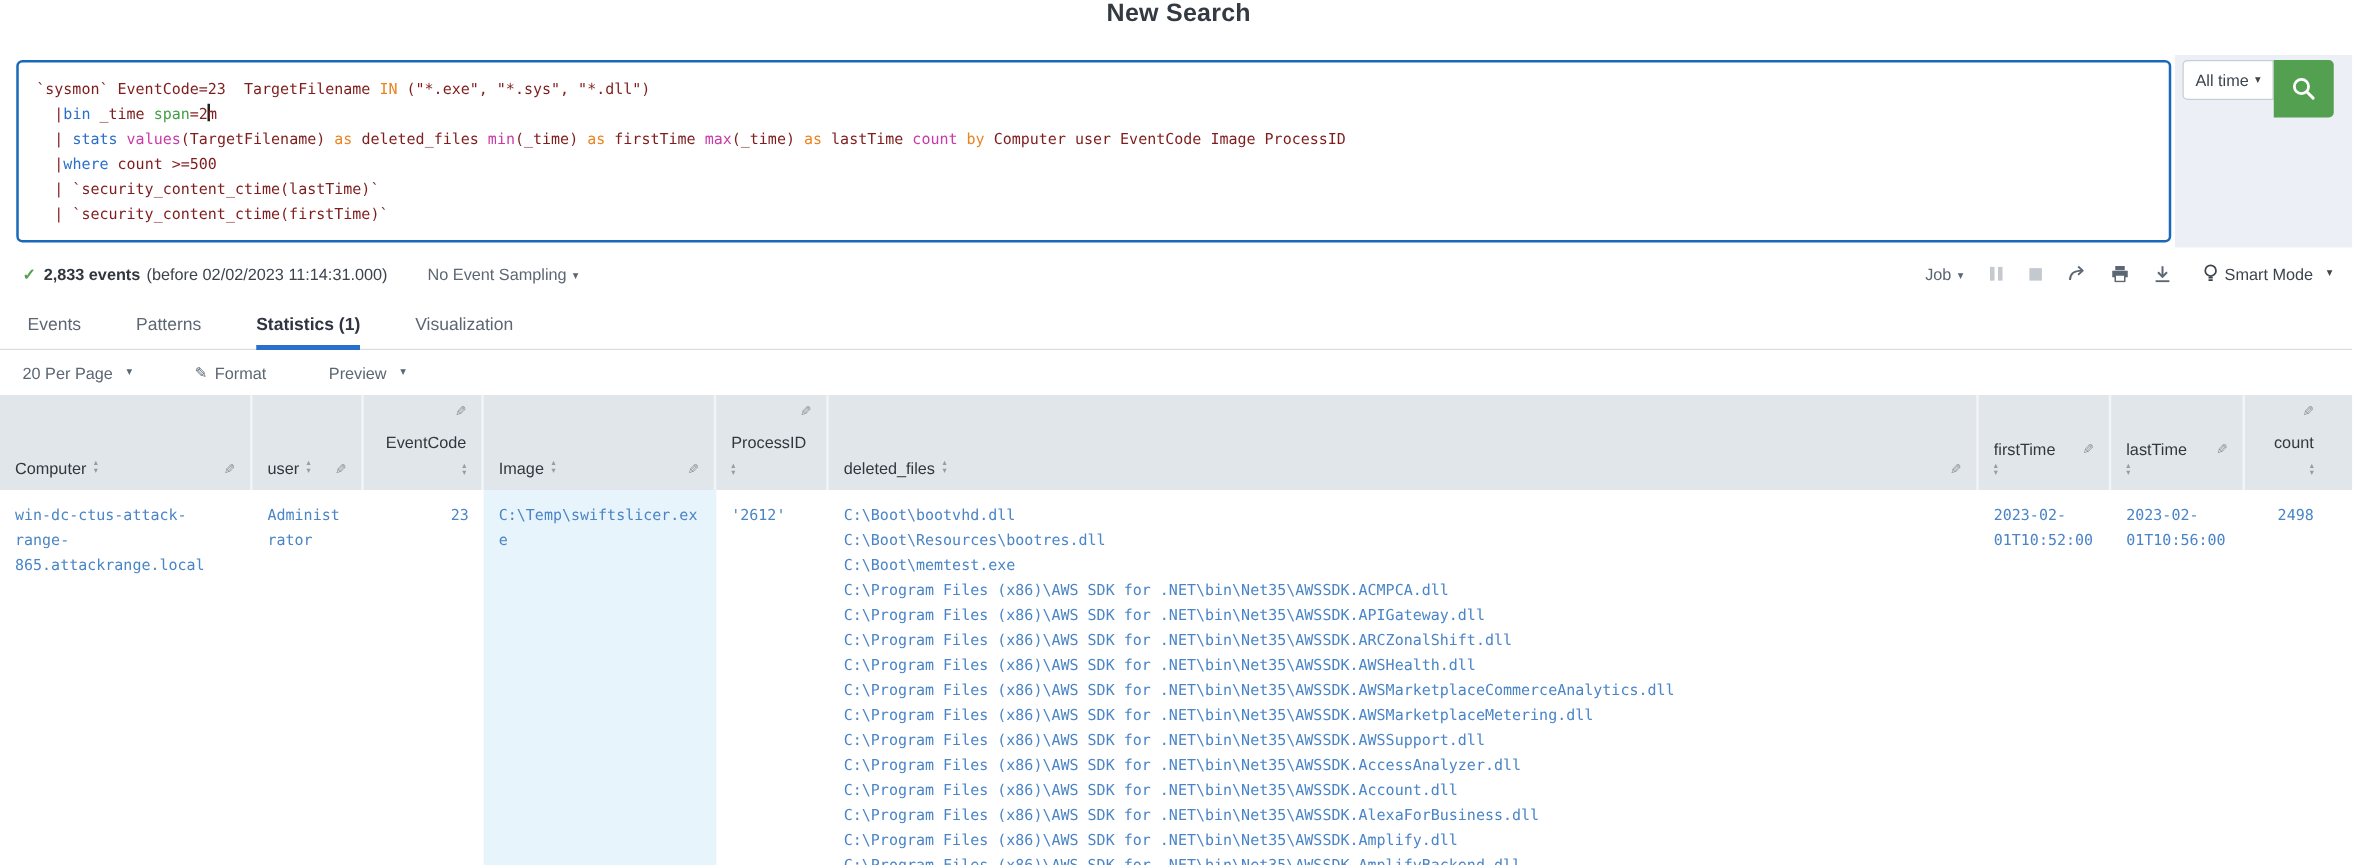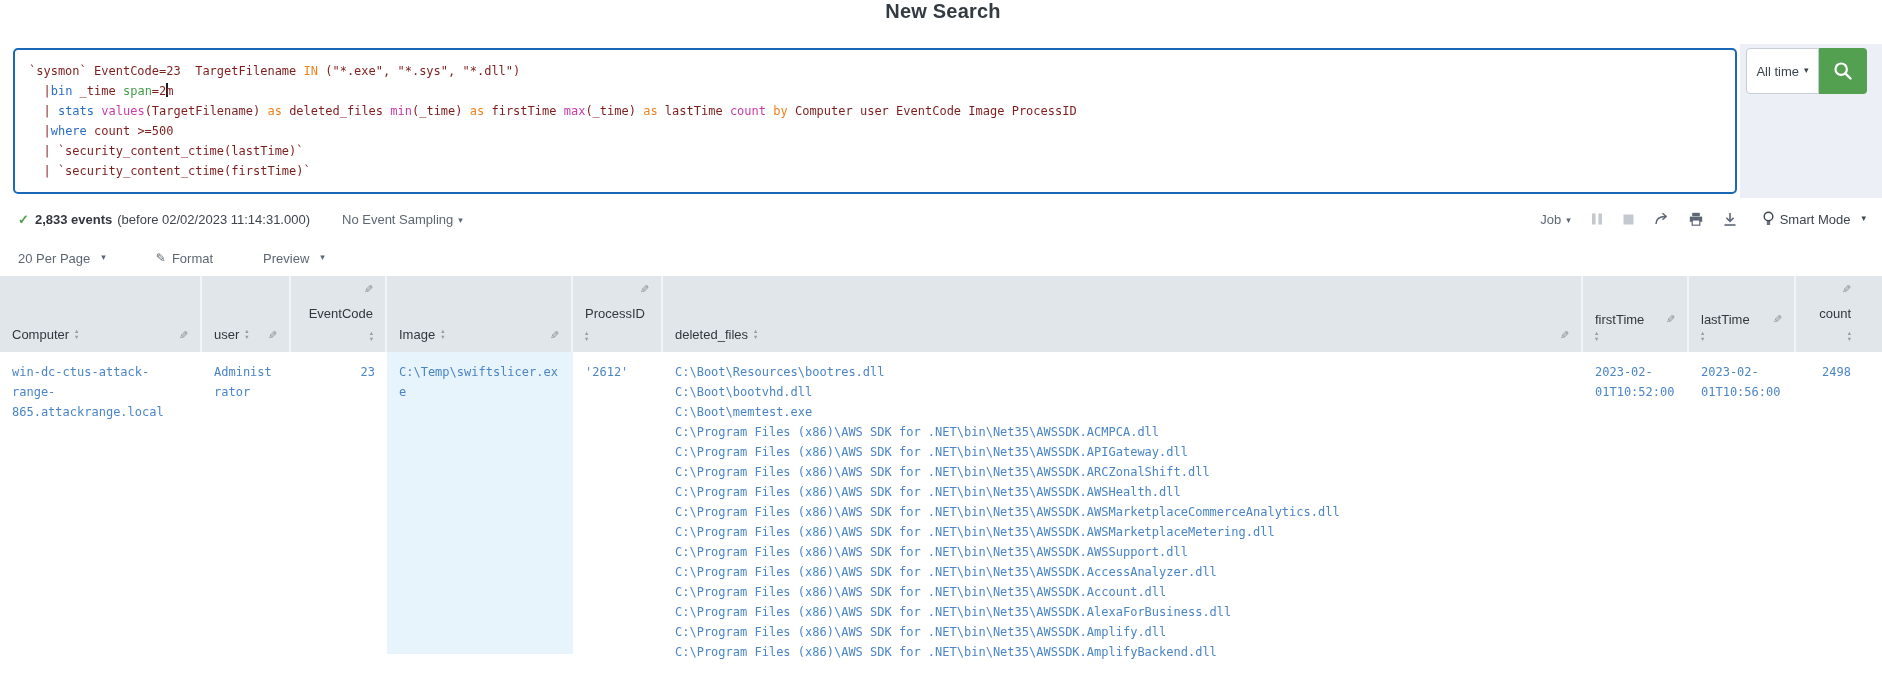--- a/index.html
+++ b/index.html
@@ -23,21 +23,21 @@
     padding:11px 14px; cursor:text;
   }
   .q-line { font-family:"DejaVu Sans Mono", monospace; font-size:12px; line-height:20px; white-space:pre; color:#31373e; }
   .q-d { color:#7f1d1d; }
   .q-b { color:#2a6fc9; }
   .q-m { color:#c93ba8; }
   .q-o { color:#ed831f; }
   .q-g { color:#44a048; }
   .cursor { display:inline-block; width:1.5px; height:14px; background:#1b1e22; vertical-align:-2px; margin-right:-1.5px; }
   .time-picker {
-    position:absolute; left:1746px; top:4px; width:73px; height:46px;
+    position:absolute; left:1746px; top:4px; width:73px; height:32px;
     background:#fff; border:1px solid #c6cdd4; border-radius:4px 0 0 4px;
     display:flex; align-items:center; justify-content:center; font-size:13px; color:#3c444d; cursor:pointer;
   }
   .search-btn {
     position:absolute; left:1819px; top:4px; width:48px; height:46px;
     background:#53a051; border:none; border-radius:0 4px 4px 0;
     display:flex; align-items:center; justify-content:center; cursor:pointer;
   }
   
   .job-bar { height:42px; display:flex; align-items:center; padding:0 16px 0 18px; font-size:13px; }
@@ -171,20 +171,26 @@
               <circle cx="5.5" cy="5.5" r="4.3" fill="none" stroke="#3c444d" stroke-width="1.4"></circle>
               <path d="M3.8 11 H7.2 M3.8 13 H7.2" stroke="#3c444d" stroke-width="1.4"></path>
             </svg>
         </span>
         <span>Smart Mode</span>
         <span class="caret-g">▾</span>
       </span>
     </div>
   </div>
 
+  <div class="tabs">
+    <div class="tab">Events</div>
+    <div class="tab">Patterns</div>
+    <div class="tab active">Statistics (1)</div>
+    <div class="tab">Visualization</div>
+  </div>
 
   <div class="controls-row">
     <span class="control">
         <span>20 Per Page</span>
         <span class="caret-g">▾</span>
       </span>
     <span class="control">
         <span class="pencil" style="color:#5c6773;font-size:12px;">✎</span>
         <span>Format</span>
       </span>
@@ -283,22 +289,22 @@
     </div>
 
     <div class="tbody-row">
       <div class="td c0"><span class="val">win-dc-ctus-attack-range-865.attackrange.local</span></div>
       <div class="td c1"><span class="val">Administrator</span></div>
       <div class="td c2 right"><span class="val">23</span></div>
       <div class="td c3 td-image"><span class="val">C:\Temp\swiftslicer.exe</span></div>
       <div class="td c4"><span class="val">'2612'</span></div>
       <div class="td c5">
         <div>
+            <div class="df-line">C:\Boot\bootvhd.dll</div>
             <div class="df-line">C:\Boot\Resources\bootres.dll</div>
-            <div class="df-line">C:\Boot\bootvhd.dll</div>
             <div class="df-line">C:\Boot\memtest.exe</div>
             <div class="df-line">C:\Program Files (x86)\AWS SDK for .NET\bin\Net35\AWSSDK.ACMPCA.dll</div>
             <div class="df-line">C:\Program Files (x86)\AWS SDK for .NET\bin\Net35\AWSSDK.APIGateway.dll</div>
             <div class="df-line">C:\Program Files (x86)\AWS SDK for .NET\bin\Net35\AWSSDK.ARCZonalShift.dll</div>
             <div class="df-line">C:\Program Files (x86)\AWS SDK for .NET\bin\Net35\AWSSDK.AWSHealth.dll</div>
             <div class="df-line">C:\Program Files (x86)\AWS SDK for .NET\bin\Net35\AWSSDK.AWSMarketplaceCommerceAnalytics.dll</div>
             <div class="df-line">C:\Program Files (x86)\AWS SDK for .NET\bin\Net35\AWSSDK.AWSMarketplaceMetering.dll</div>
             <div class="df-line">C:\Program Files (x86)\AWS SDK for .NET\bin\Net35\AWSSDK.AWSSupport.dll</div>
             <div class="df-line">C:\Program Files (x86)\AWS SDK for .NET\bin\Net35\AWSSDK.AccessAnalyzer.dll</div>
             <div class="df-line">C:\Program Files (x86)\AWS SDK for .NET\bin\Net35\AWSSDK.Account.dll</div>

